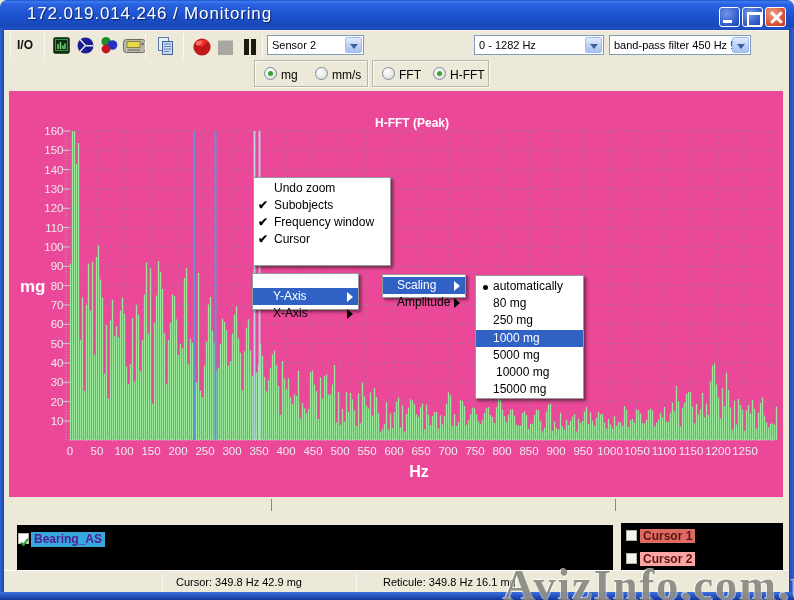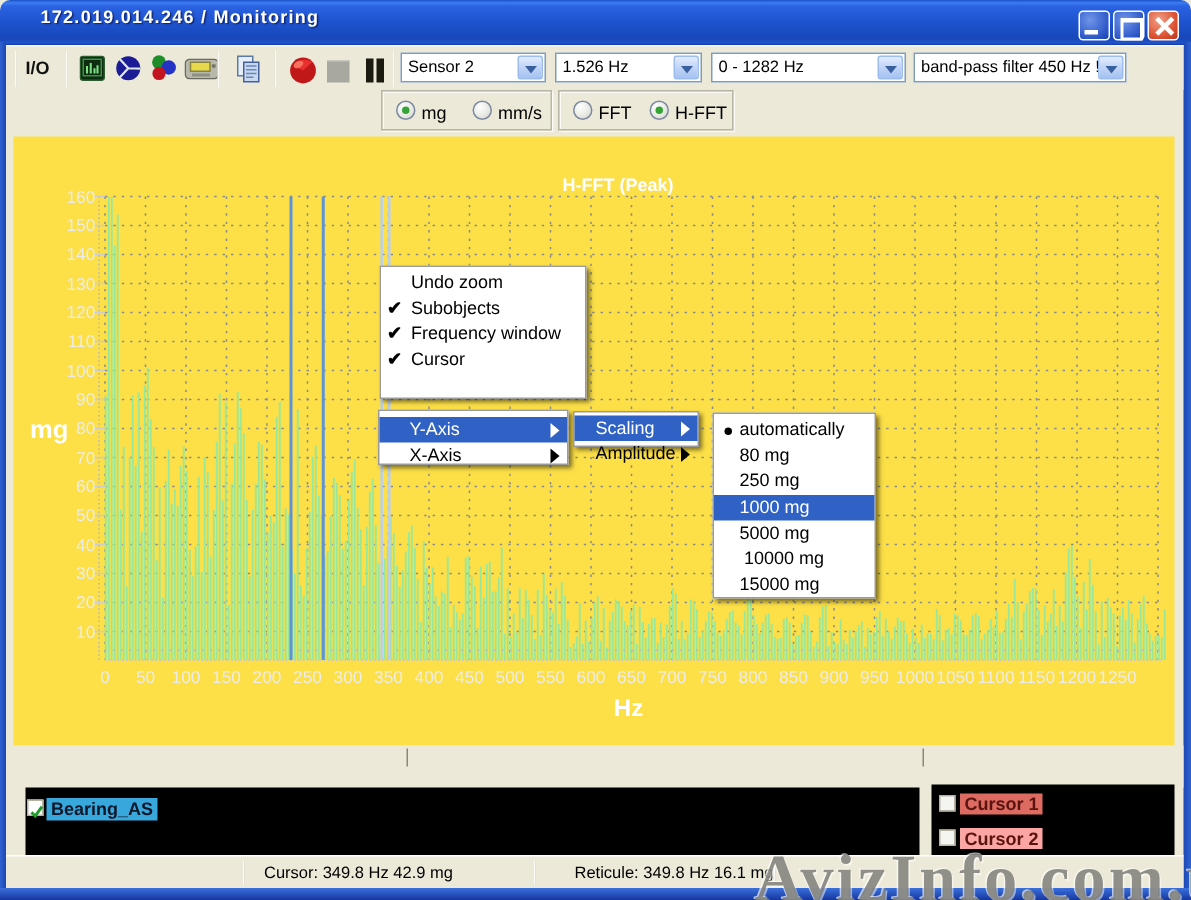--- a/index.html
+++ b/index.html
@@ -5,21 +5,21 @@
  font-family:"Liberation Sans",sans-serif;background:#ece9d8}
 .abs{position:absolute}
 
 #bL{left:0px;top:28px;width:4px;height:572px;background:linear-gradient(90deg,#2f63d0,#1b47b5)}
 #bR{left:789px;top:28px;width:5px;height:572px;background:linear-gradient(90deg,#1b47b5,#2f63d0)}
 #bB{left:0px;top:592px;width:794px;height:8px;background:linear-gradient(180deg,#3a70dd,#16379d)}
 
 #title{left:0px;top:0px;width:794px;height:30px;
  background:linear-gradient(180deg,#1b50c8 0%,#3c7cf0 6%,#2a62e2 14%,#1e53cf 50%,#1747b8 86%,#1f55cc 96%,#16379d 100%);
  border-radius:7px 7px 0 0;}
-#title .txt{position:absolute;left:27px;top:4px;color:#fff;font-weight:bold;font-size:12px;letter-spacing:0.85px;
+#title .txt{position:absolute;left:27px;top:4px;color:#fff;font-weight:normal;font-size:17px;letter-spacing:0.85px;
  text-shadow:1px 1px 1px rgba(0,0,40,.6)}
 .wbtn{position:absolute;top:7px;width:21px;height:20px;border-radius:3px;border:1px solid #fff}
 #btnMin{left:719px;background:radial-gradient(circle at 35% 30%,#6f95e8,#2e58c8 70%,#1c3fa8)}
 #btnMax{left:742px;background:radial-gradient(circle at 35% 30%,#6f95e8,#2e58c8 70%,#1c3fa8)}
 #btnCls{left:765px;background:radial-gradient(circle at 35% 30%,#f0a088,#dd5536 60%,#b93518)}
 #btnMin:after{content:"";position:absolute;left:3px;bottom:3px;width:9px;height:3px;background:#fff}
 #btnMax:after{content:"";position:absolute;left:4px;top:4px;width:11px;height:10px;border:2px solid #fff;border-top-width:3px}
 .x1,.x2{position:absolute;left:9px;top:2px;width:3px;height:15px;background:#fff}
 .x1{transform:rotate(45deg)}.x2{transform:rotate(-45deg)}
 
@@ -32,36 +32,36 @@
 .cbtn{position:absolute;right:1px;top:1px;width:17px;height:16px;border-radius:2px;
  background:linear-gradient(180deg,#e3ecfd,#c0d4f7 50%,#a5c2f0);border:1px solid #9dbdf0}
 .cbtn:after{content:"";position:absolute;left:4px;top:6px;border:4px solid transparent;border-top:5px solid #3a5f9e}
 
 .gbox{position:absolute;top:60px;height:27px;border:1px solid #b9b6a6;box-shadow:inset 1px 1px 0 #fbfaf4, 1px 1px 0 #fbfaf4}
 .radio{position:absolute;top:6px;width:13px;height:13px;border-radius:50%;
  background:radial-gradient(circle at 35% 30%,#fefefe,#e8e8e2 60%,#d0d0c6);border:1px solid #7c8aa0}
 .radio.on:after{content:"";position:absolute;left:3px;top:3px;width:5px;height:5px;border-radius:50%;background:#36a336}
 .rlab{position:absolute;top:7px;font-size:12px;color:#000}
 
-#chart{left:9px;top:91px;width:774px;height:406px;background:#fde047}
+#chart{left:9px;top:91px;width:774px;height:406px;background:#ec4899}
 
 .menu{position:absolute;background:#fff;border:1px solid #9a9a9a;box-shadow:2px 2px 3px rgba(0,0,0,.5);font-size:12px;color:#000}
 .mi{position:relative;height:17px;line-height:17px;padding-left:20px;white-space:nowrap}
 .mi .chk{position:absolute;left:4px;top:0;font-weight:bold;font-size:12px}
 .mi .arr{position:absolute;right:5px;top:3.5px;width:0;height:0;border:5px solid transparent;border-left:6px solid #000;border-right:0}
 .mi.hl{background:#2f62c4;color:#fff}
 .mi.hl .arr{border-left-color:#fff}
 .mi .bul{position:absolute;left:7px;top:6.5px;width:5px;height:5px;border-radius:50%;background:#000}
 
 #strip{left:4px;top:497px;width:785px;height:28px;background:#ece9d8}
 #lpanel{left:17px;top:525px;width:596px;height:45px;background:#000}
 #rpanel{left:621px;top:523px;width:162px;height:47px;background:#000}
 .cbx{position:absolute;width:11px;height:11px;background:#fff;border:1px solid #b5b2a4}
 .curlab{position:absolute;font-size:12px;font-weight:bold;color:#5a1410;padding:0 3px;height:14px;line-height:14px}
-#bearlab{position:absolute;left:14px;top:7px;background:#38a8dc;color:#0f172a;font-weight:bold;font-size:12px;
+#bearlab{position:absolute;left:14px;top:7px;background:#38a8dc;color:#4c1d95;font-weight:bold;font-size:12px;
  height:15px;line-height:15px;padding:0 3px}
 
 #status{left:4px;top:570px;width:785px;height:22px;background:#ece9d8;border-top:1px solid #fff;font-size:11px;color:#000}
 .sdiv{position:absolute;top:3px;width:1px;height:16px;background:#aaa795;border-right:1px solid #fbfaf4}
 #wm{left:503px;top:560px;font-family:"Liberation Serif",serif;font-weight:bold;font-size:44px;
  color:rgba(125,125,118,.85);letter-spacing:2.1px;
  text-shadow:-1px -1px 0 rgba(255,255,255,.65),1px 1px 0 rgba(255,255,255,.5);z-index:50}
 </style></head><body>
 <div class="abs" id="title">
     <div class="txt">172.019.014.246 / Monitoring</div>
@@ -118,24 +118,20 @@
   <path d="M3.5 7 A8.6 8.6 0 0 1 16 4.5 L10 10 Z" fill="#e83030"></path>
   <ellipse cx="7" cy="6" rx="3.4" ry="2.2" fill="#f87060" transform="rotate(-25 7 6)"></ellipse>
  </svg>
  <div class="abs" style="left:214px;top:9px;width:15px;height:15px;background:#a8a8a0;border-top:1px solid #c8c8c0"></div>
  <div class="abs" style="left:240px;top:8px;width:5px;height:16px;background:#1a1a10"></div>
  <div class="abs" style="left:247px;top:8px;width:5px;height:16px;background:#1a1a10"></div>
  <div class="sep" style="left:258px"></div>
 
  <div class="combo" style="left:263px;width:97px">
       <span>Sensor 2</span>
-      <div class="cbtn"></div>
-    </div>
- <div class="combo" style="left:366px;width:98px">
-      <span>1.526 Hz</span>
       <div class="cbtn"></div>
     </div>
  <div class="combo" style="left:470px;width:130px">
       <span>0 - 1282 Hz</span>
       <div class="cbtn"></div>
     </div>
  <div class="combo" style="left:605px;width:142px">
       <span>band-pass filter 450 Hz !</span>
       <div class="cbtn"></div>
     </div>
@@ -276,21 +272,21 @@
       <text x="403" y="36" font-family="Liberation Sans, sans-serif" font-size="12px" font-weight="bold" fill="#ffffff" text-anchor="middle">H-FFT (Peak)</text>
     </svg>
   </div>
 
 <div class="menu" style="left:253px;top:177px;width:138px;height:89px;padding-top:2px">
  <div class="mi">Undo zoom</div>
  <div class="mi"><span class="chk">✔</span>Subobjects</div>
  <div class="mi"><span class="chk">✔</span>Frequency window</div>
  <div class="mi"><span class="chk">✔</span>Cursor</div>
 </div>
-<div class="menu" style="left:252px;top:273px;width:127px;height:37px;padding-top:4px">
+<div class="menu" style="left:252px;top:273px;width:107px;height:37px;padding-top:14px">
  <div class="mi hl">Y-Axis<span class="arr"></span></div>
  <div class="mi">X-Axis<span class="arr"></span></div>
 </div>
 <div class="menu" style="left:382px;top:274px;width:84px;height:24px;padding-top:2px">
  <div class="mi hl" style="padding-left:14px">Scaling<span class="arr"></span></div>
  <div class="mi" style="padding-left:14px">Amplitude<span class="arr"></span></div>
 </div>
 <div class="menu" style="left:475px;top:275px;width:109px;height:124px;padding-top:2px">
  <div class="mi" style="height:17.2px;line-height:17.2px;padding-left:17px"><span class="bul"></span>automatically</div>
  <div class="mi" style="height:17.2px;line-height:17.2px;padding-left:17px">80 mg</div>

